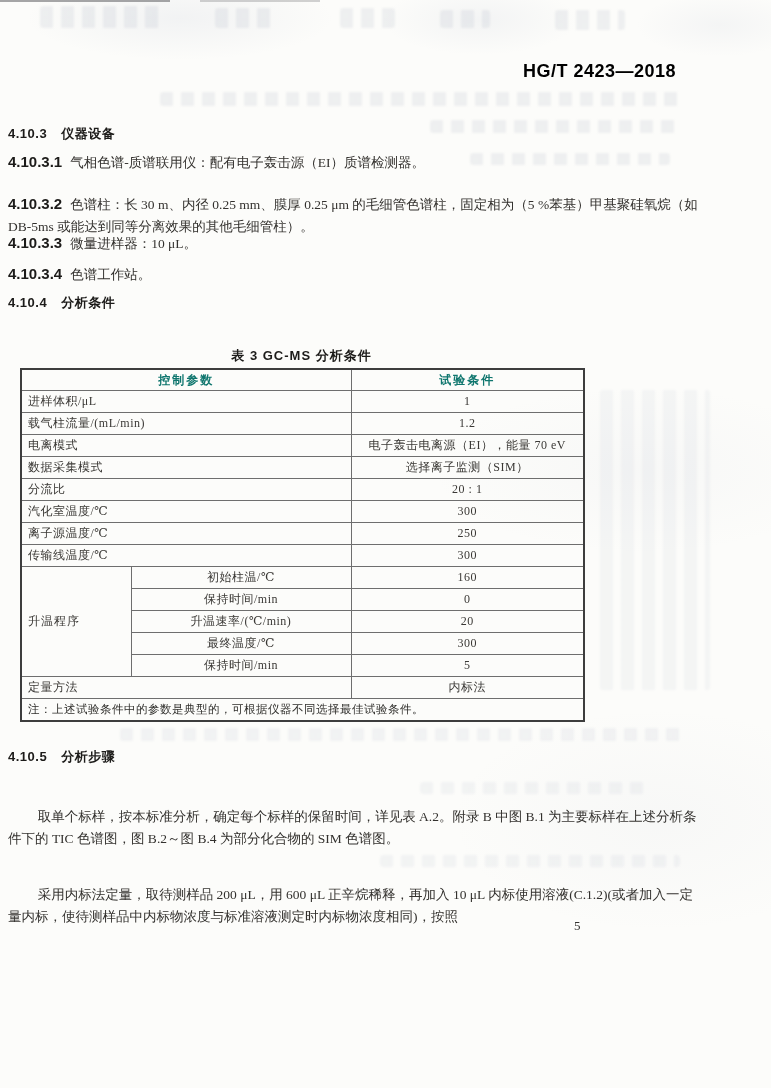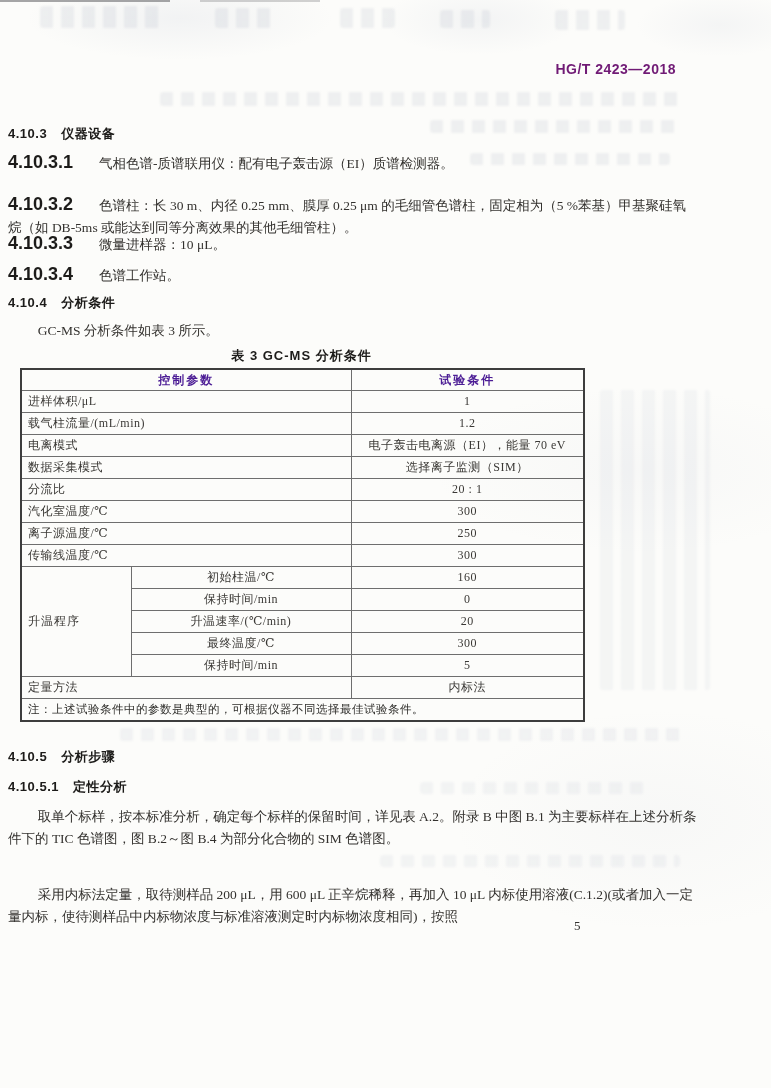--- a/index.html
+++ b/index.html
@@ -21,51 +21,51 @@
   }
   .artifact{position:absolute;pointer-events:none;}
   .topline{height:2px;background:rgba(60,60,65,.45);}
   .smudge{
     background:repeating-linear-gradient(90deg, rgba(125,135,158,.10) 0 13px, transparent 13px 21px);
     filter:blur(1.2px);border-radius:3px;
   }
   .doc-header{
     position:absolute;top:61px;right:95px;
     font-family:"Liberation Sans","DejaVu Sans",sans-serif;
-    font-weight:bold;font-size:14px;color:#701a75;letter-spacing:.5px;
+    font-weight:bold;font-size:18px;color:#000000;letter-spacing:.5px;
   }
   .line{position:absolute;left:8px;width:690px;font-size:13.5px;line-height:22px;}
   .heading{
     font-family:"Liberation Sans","DejaVu Sans",sans-serif;
     font-weight:bold;color:#1c1b19;font-size:13px;letter-spacing:.5px;
   }
   .clause .num{
     font-family:"Liberation Sans","DejaVu Sans",sans-serif;
-    font-weight:bold;color:#1c1b19;font-size:18px;margin-right:26px;
+    font-weight:bold;color:#1c1b19;font-size:15px;margin-right:8px;
   }
   .heading .num{margin-right:14px;}
   .indent{ text-indent:2.2em; }
   .table-title{
     position:absolute;left:20px;top:347px;width:563px;text-align:center;
     font-family:"Liberation Sans","DejaVu Sans",sans-serif;
     font-weight:bold;font-size:13px;color:#1c1b19;letter-spacing:1px;
   }
   table.cond{
     position:absolute;left:20px;top:368px;width:563px;
     border-collapse:collapse;table-layout:fixed;
     font-size:12px;color:#3a3835;
   }
   table.cond td,table.cond th{
     border:1px solid #6e6e6e;padding:0 6px;font-weight:normal;
     height:21px;overflow:hidden;white-space:nowrap;
   }
   table.cond{border:2px solid #3d3d3d;}
   table.cond th{
     font-family:"Liberation Sans","DejaVu Sans",sans-serif;
-    font-weight:bold;color:#4c1d95;height:20px;letter-spacing:2px;
+    font-weight:bold;color:#0f766e;height:20px;letter-spacing:2px;
   }
   td.param{text-align:left;padding-left:9px;letter-spacing:.5px;}
   td.sub{text-align:center;padding-left:11px;letter-spacing:.5px;height:23px;}
   td.grp{text-align:left;padding-left:9px;letter-spacing:1px;}
   td.val{text-align:center;letter-spacing:.5px;}
   td.note-cell{
     height:28px;font-size:11.5px;padding-left:24px;letter-spacing:.5px;color:#2f2e2b;
     white-space:normal;
   }
   .page-number{
@@ -113,21 +113,20 @@
   </div>
 
   <div class="line clause" style="top:263px;">
     <span class="num">4.10.3.4</span><span>色谱工作站。</span>
   </div>
 
   <div class="line heading" style="top:292px;">
     <span class="num">4.10.4</span><span>分析条件</span>
   </div>
 
-  <div class="line indent" style="top:320px;">GC-MS 分析条件如表 3 所示。</div>
 
   <div class="table-title">表 3  GC-MS 分析条件</div>
 
   <table class="cond">
     <colgroup>
         <col style="width:110px">
         <col style="width:220px">
         <col style="width:233px">
       </colgroup>
     <thead>
@@ -197,23 +196,20 @@
       <tr>
         <td colspan="3" class="note-cell">注：上述试验条件中的参数是典型的，可根据仪器不同选择最佳试验条件。</td>
       </tr>
     </tbody>
   </table>
 
   <div class="line heading" style="top:746px;">
     <span class="num">4.10.5</span><span>分析步骤</span>
   </div>
 
-  <div class="line heading" style="top:776px;">
-    <span class="num">4.10.5.1</span><span>定性分析</span>
-  </div>
 
   <div class="line indent" style="top:806px;">取单个标样，按本标准分析，确定每个标样的保留时间，详见表 A.2。附录 B 中图 B.1 为主要标样在上述分析条件下的 TIC 色谱图，图 B.2～图 B.4 为部分化合物的 SIM 色谱图。</div>
 
 
   <div class="line indent" style="top:884px;">采用内标法定量，取待测样品 200 μL，用 600 μL 正辛烷稀释，再加入 10 μL 内标使用溶液(C.1.2)(或者加入一定量内标，使待测样品中内标物浓度与标准溶液测定时内标物浓度相同)，按照</div>
 
   <div class="page-number">5</div>
 
 </div>
 

